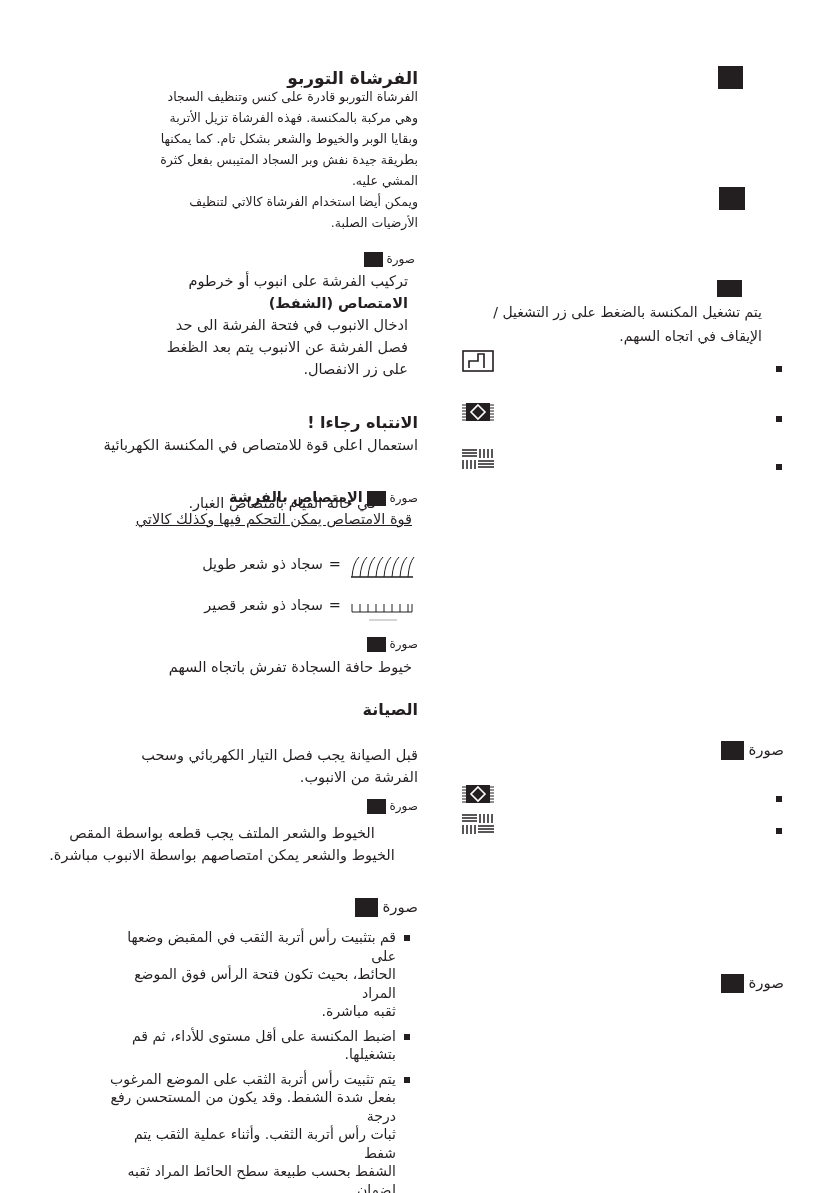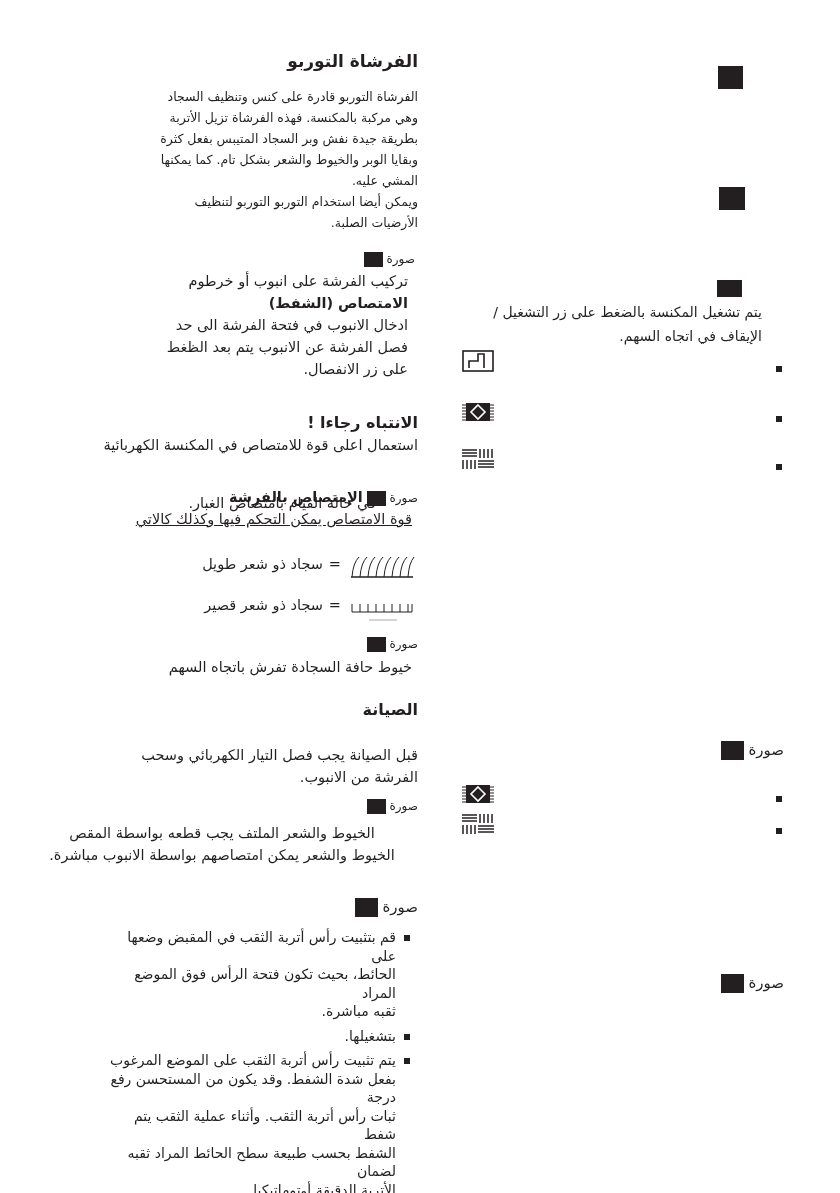--- a/index.html
+++ b/index.html
@@ -15,28 +15,28 @@
   .fig-lg{font-size:15px;}
   .fig-lg .blk{width:23px;height:19px;vertical-align:middle;margin-right:4px;}
   .bullet{width:6px;height:6px;background:#231f20;position:absolute;}
   .icon-box{position:absolute;}
   .small-list li{list-style:none;position:relative;padding-right:14px;}
   .small-list li::before{content:"";position:absolute;right:0;top:7px;width:6px;height:6px;background:#231f20;}
 </style>
 </head>
 <body>
 
-<div class="abs rtl h-title" style="right:422px;top:51px;">الفرشاة التوربو</div>
+<div class="abs rtl h-title" style="right:422px;top:68px;">الفرشاة التوربو</div>
 <div class="abs rtl p-sm" style="right:422px;top:86px;width:330px;color:#231f20;">
   <div>الفرشاة التوربو قادرة على كنس وتنظيف السجاد</div>
   <div>وهي مركبة بالمكنسة. فهذه الفرشاة تزيل الأتربة</div>
+  <div>وبقايا الوبر والخيوط والشعر بشكل تام. كما يمكنها</div>
   <div>بطريقة جيدة نفش وبر السجاد المتيبس بفعل كثرة</div>
-  <div>وبقايا الوبر والخيوط والشعر بشكل تام. كما يمكنها</div>
   <div>المشي عليه.</div>
-  <div>ويمكن أيضا استخدام التوربو التوربو لتنظيف</div>
+  <div>ويمكن أيضا استخدام الفرشاة كالاتي لتنظيف</div>
   <div>الأرضيات الصلبة.</div>
 </div>
 
 <div class="abs rtl fig" style="right:425px;top:252px;">
   <span>صورة</span><span class="blk"></span>
 </div>
 <div class="abs rtl p-md" style="right:432px;top:270px;width:280px;">
   <div>تركيب الفرشة على انبوب أو خرطوم</div>
   <div style="font-weight:bold;">الامتصاص (الشفط)</div>
   <div>ادخال الانبوب في فتحة الفرشة الى حد</div>
@@ -119,20 +119,21 @@
 <div class="abs rtl fig-lg" style="right:422px;top:898px;">
   <span>صورة</span><span class="blk"></span>
 </div>
 <ul class="abs rtl small-list" style="right:422px;top:920px;width:300px;margin:8px;padding:0;font-size:14px;line-height:18.5px;">
   <li style="margin-bottom:6px;">
     <div>قم بتثبيت رأس أتربة الثقب في المقبض وضعها على</div>
     <div>الحائط، بحيث تكون فتحة الرأس فوق الموضع المراد</div>
     <div>ثقبه مباشرة.</div>
   </li>
   <li style="margin-bottom:6px;">
+    <div>اضبط المكنسة على أقل مستوى للأداء، ثم قم</div>
     <div>بتشغيلها.</div>
   </li>
   <li>
     <div>يتم تثبيت رأس أتربة الثقب على الموضع المرغوب</div>
     <div>بفعل شدة الشفط. وقد يكون من المستحسن رفع درجة</div>
     <div>ثبات رأس أتربة الثقب. وأثناء عملية الثقب يتم شفط</div>
     <div>الشفط بحسب طبيعة سطح الحائط المراد ثقبه لضمان</div>
     <div>الأتربة الدقيقة أوتوماتيكيا.</div>
   </li>
 </ul>

